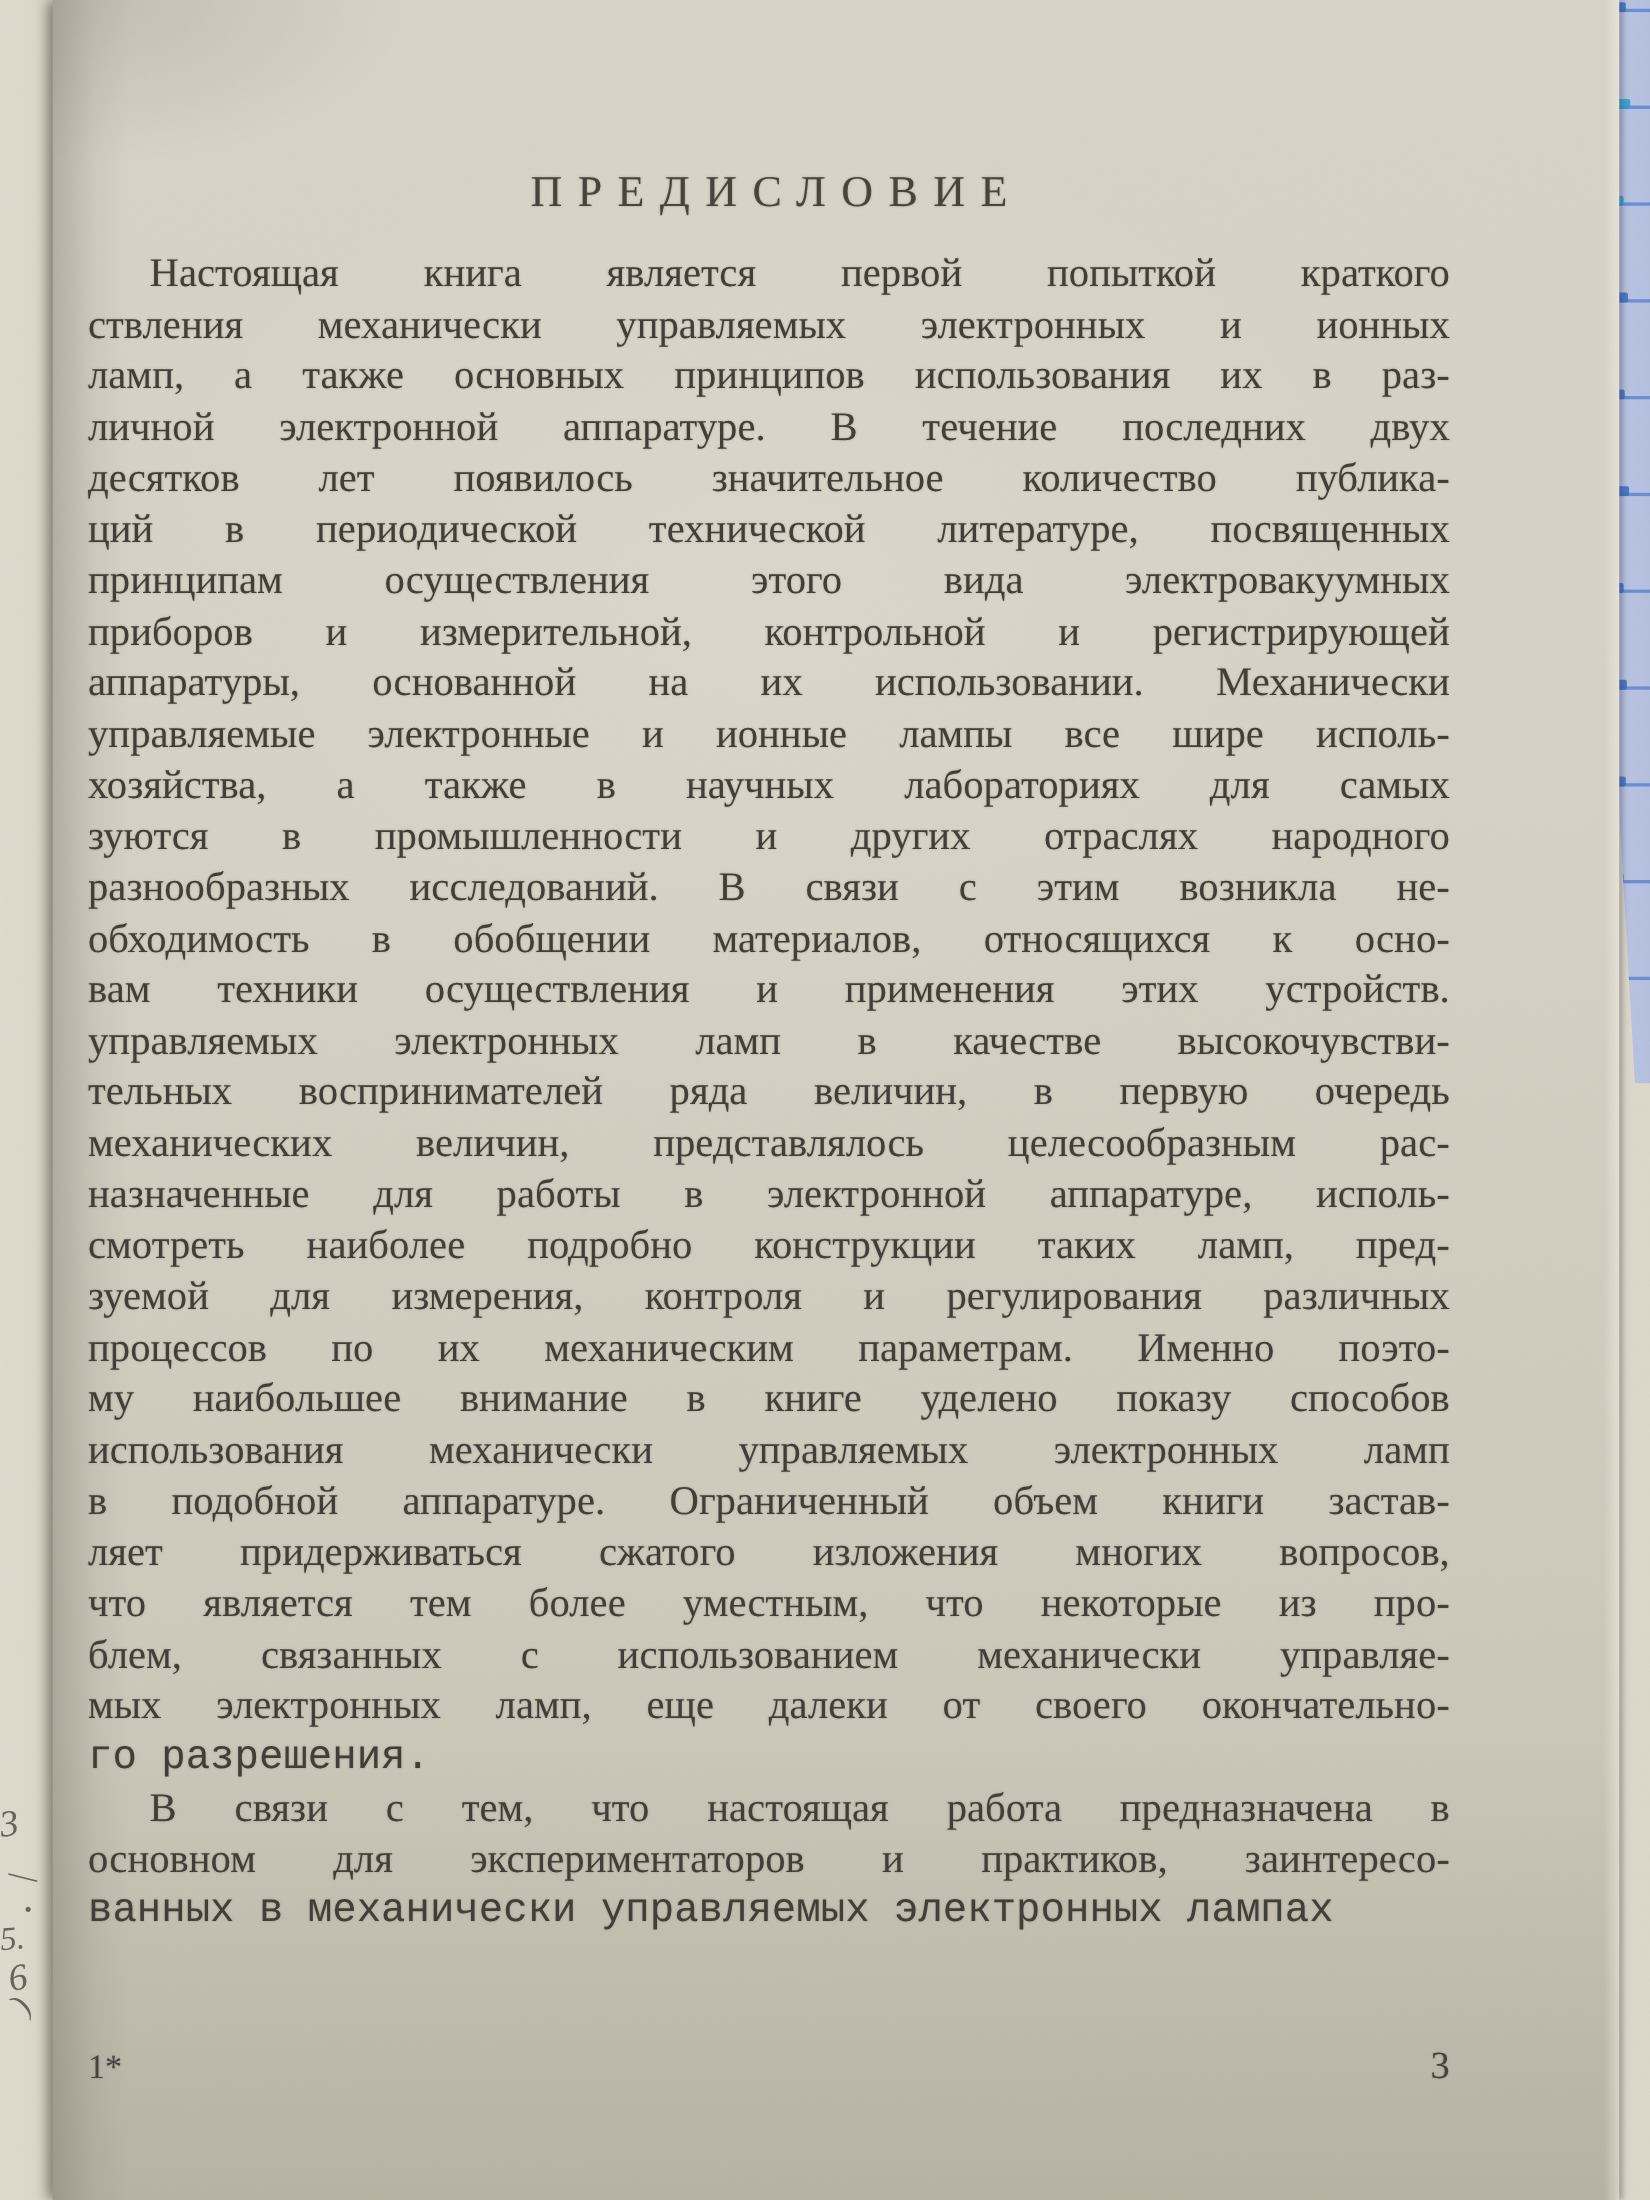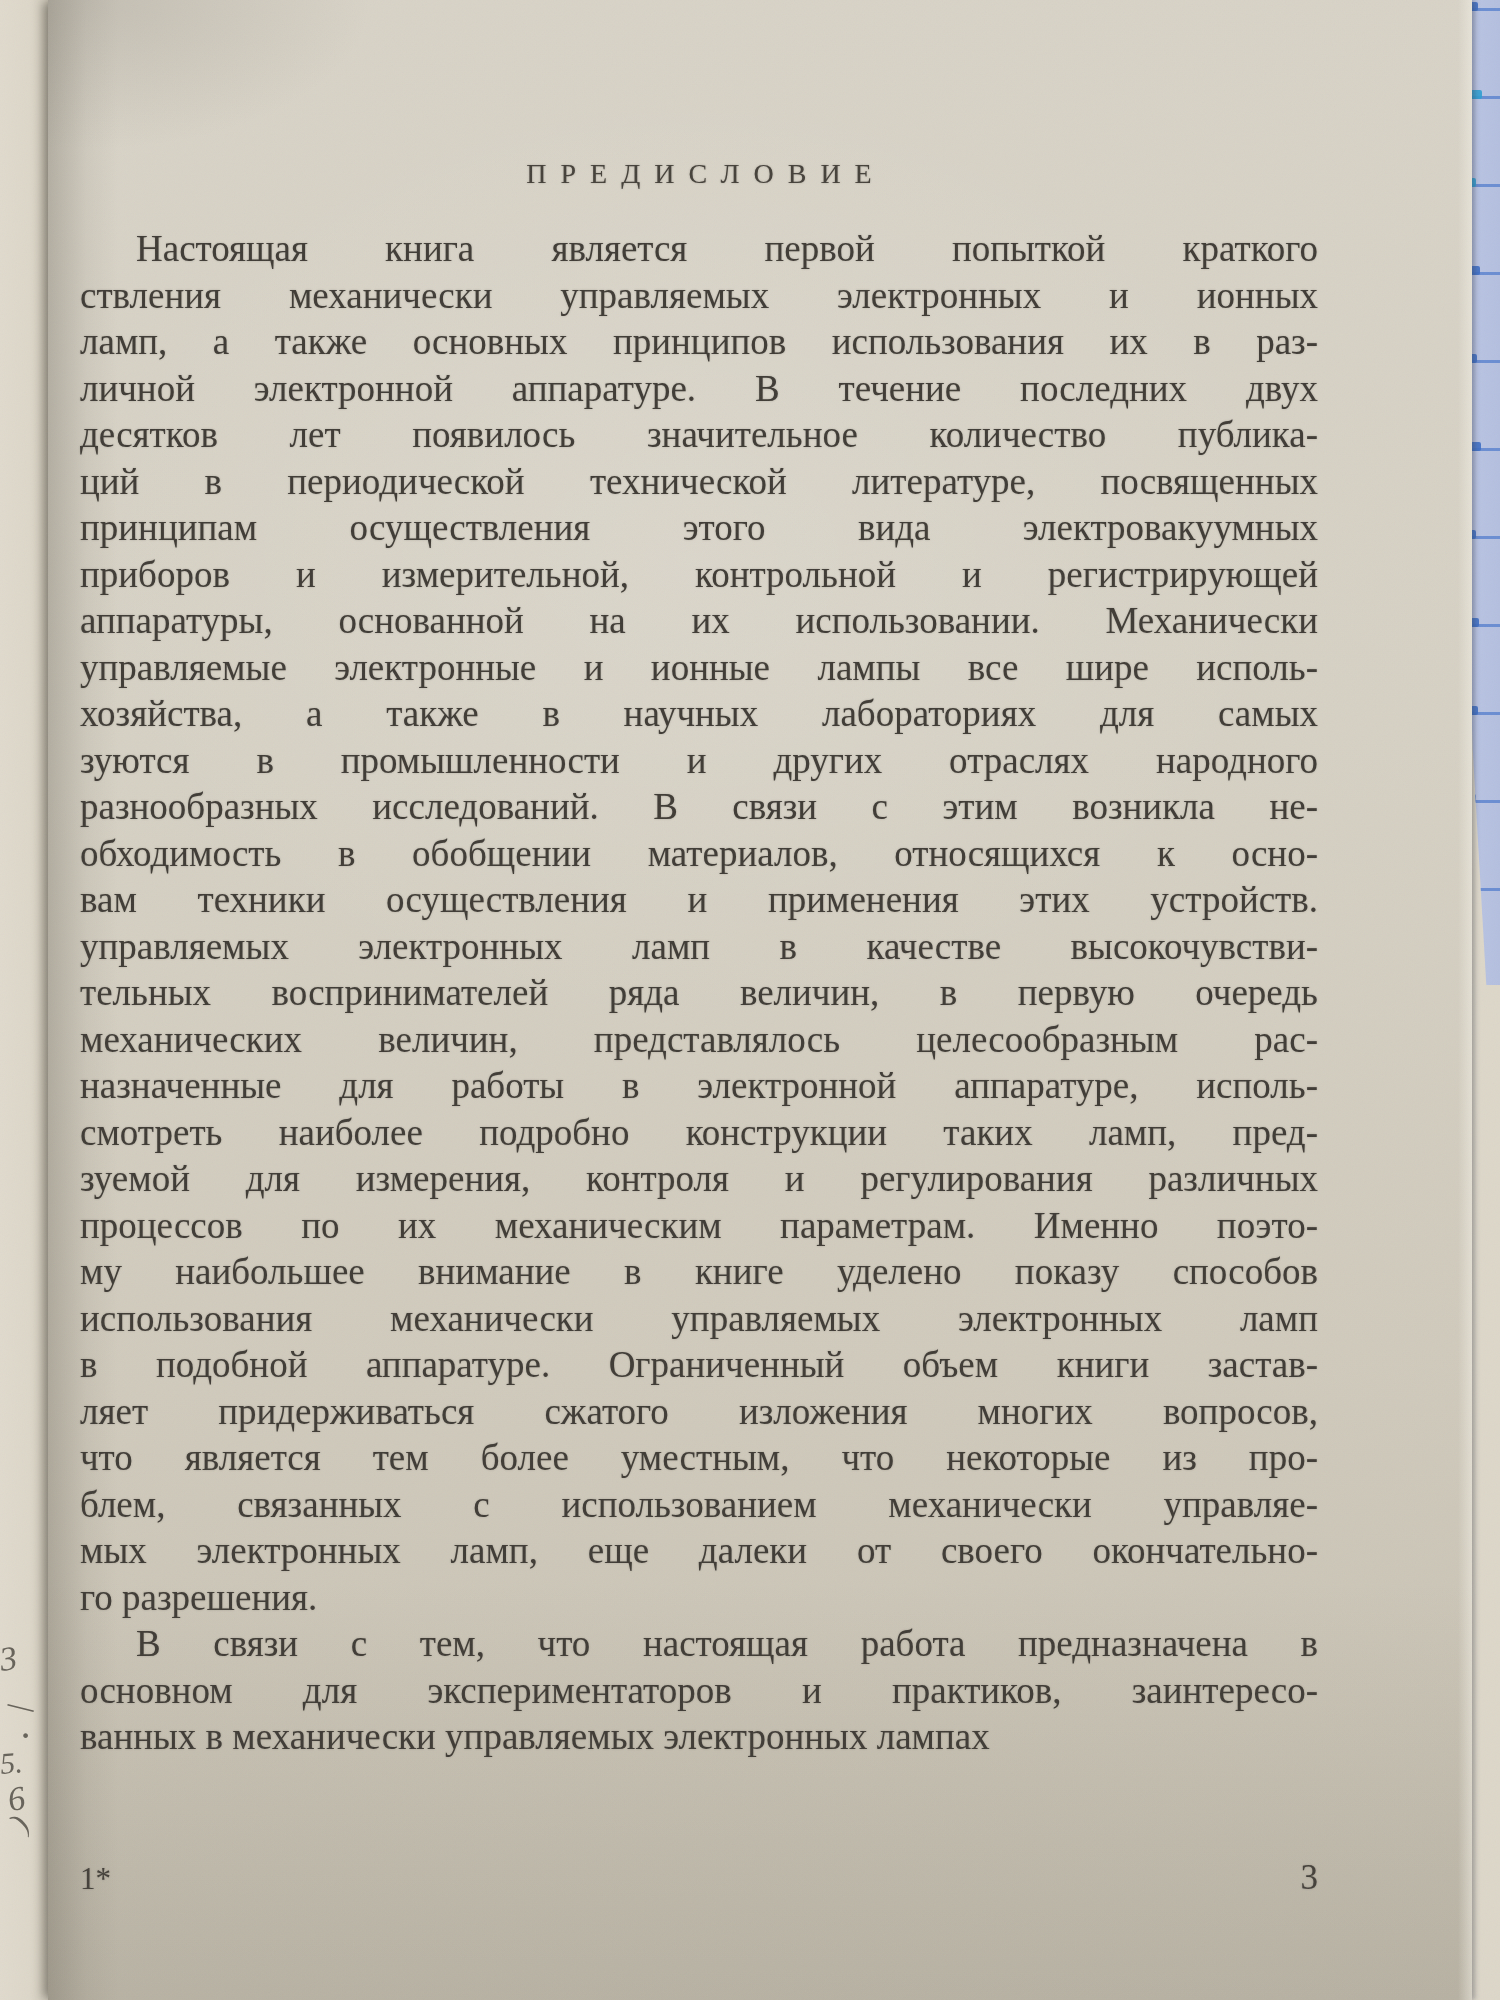--- a/index.html
+++ b/index.html
@@ -35,33 +35,33 @@
     background:radial-gradient(380px 200px at 8% 0%, rgba(110,105,95,.20), rgba(110,105,95,0) 75%);}
   .shade-bottom{position:absolute;left:0;bottom:0;width:100%;height:420px;
     background:linear-gradient(rgba(110,104,90,0), rgba(110,104,90,.16));}
   .gutter{position:absolute;left:0;top:0;width:70px;height:100%;
     background:linear-gradient(90deg,rgba(95,90,78,.30),rgba(95,90,78,.08) 55%,rgba(95,90,78,0));}
   .right-edge-light{position:absolute;right:0;top:0;width:14px;height:100%;
     background:linear-gradient(90deg,rgba(255,255,255,0),rgba(245,242,232,.5));}
   
   .textblock{position:absolute;left:32px;top:150px;width:1238px;color:var(--ink,#3f3b35);}
   .page-title{
-    margin:0 0 28px;font-size:28px;line-height:48px;font-weight:normal;
+    margin:0 0 28px;font-size:40px;line-height:48px;font-weight:normal;
     text-align:center;letter-spacing:14px;padding-left:14px;
     color:#45413a;text-shadow:0 0 2px rgba(62,58,52,.35);
   }
   .para{margin:0;}
   .line{
     height:46.5px;line-height:46.5px;font-size:37px;
     text-align:justify;text-align-last:justify;
     white-space:nowrap;overflow:visible;
     color:var(--ink,#3f3b35);text-shadow:0 0 2px rgba(62,58,52,.30);
   }
   .line.indent{padding-left:56px;}
-  .line.short{text-align:left;text-align-last:left;}
+  .line.short{text-align:left;text-align-last:left;font-family:Liberation Mono, monospace;}
   .footer-row{
     position:absolute;left:32px;top:1858px;width:1238px;
     display:flex;justify-content:space-between;align-items:baseline;
     color:#44403a;text-shadow:0 0 2px rgba(62,58,52,.3);
   }
   .footnote-mark{font-size:31px;}
   .page-number{font-size:35px;}
   
   .hw{position:absolute;color:#56524a;opacity:.88;font-style:italic;}
   .hw1{left:0px;top:1640px;font-size:34px;transform:rotate(-8deg);}

